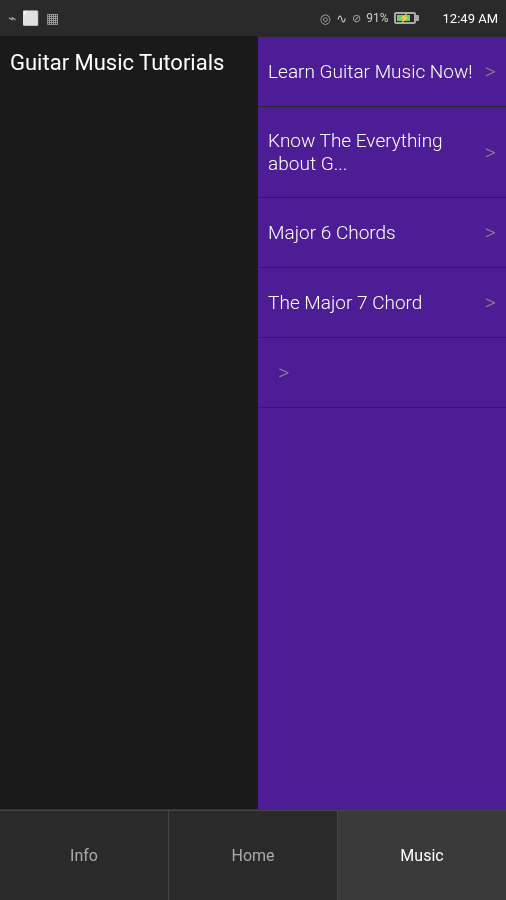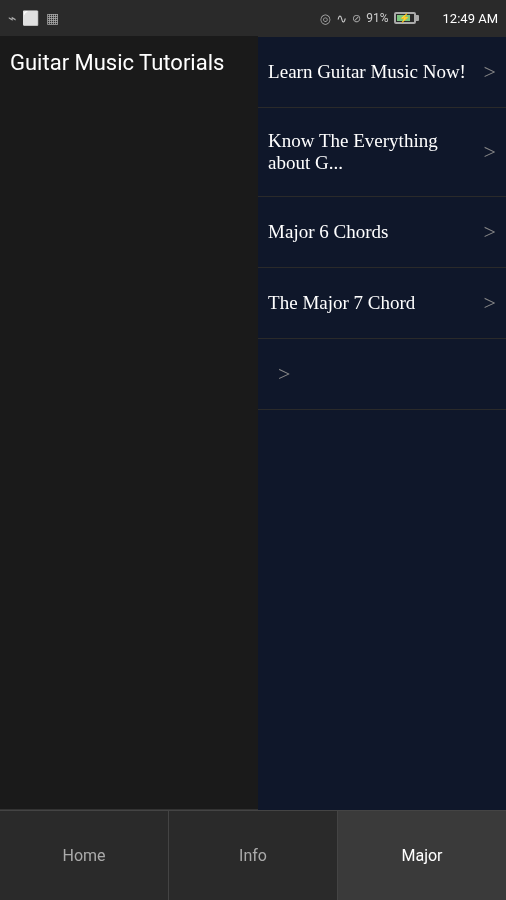--- a/index.html
+++ b/index.html
@@ -100,23 +100,22 @@
     }
 
     .app-title {
       color: #fff;
       font-size: 22px;
       font-weight: 400;
     }
 
     
     .list-container {
-      background: #0f172a;
-      width: 100%;
-      font-family: Liberation Serif, serif;
+      background: #4c1d95;
+      width: 100%;
     }
 
     .list-item {
       display: flex;
       align-items: center;
       justify-content: space-between;
       padding: 22px 10px 22px 10px;
       border-bottom: 1px solid #2a2a2a;
       cursor: pointer;
     }
@@ -245,21 +244,21 @@
     <div class="list-item">
       <span class="list-item-chevron">&gt;</span>
     </div>
   </div>
 
   <div class="white-area"></div>
 </div>
 
 <div class="bottom-nav">
   <div class="nav-item">
+    <span class="nav-label">Info</span>
+  </div>
+  <div class="nav-item">
     <span class="nav-label">Home</span>
   </div>
   <div class="nav-item">
-    <span class="nav-label">Info</span>
-  </div>
-  <div class="nav-item">
-    <span class="nav-label">Major</span>
+    <span class="nav-label">Music</span>
   </div>
 </div>
 
 </body></html>

